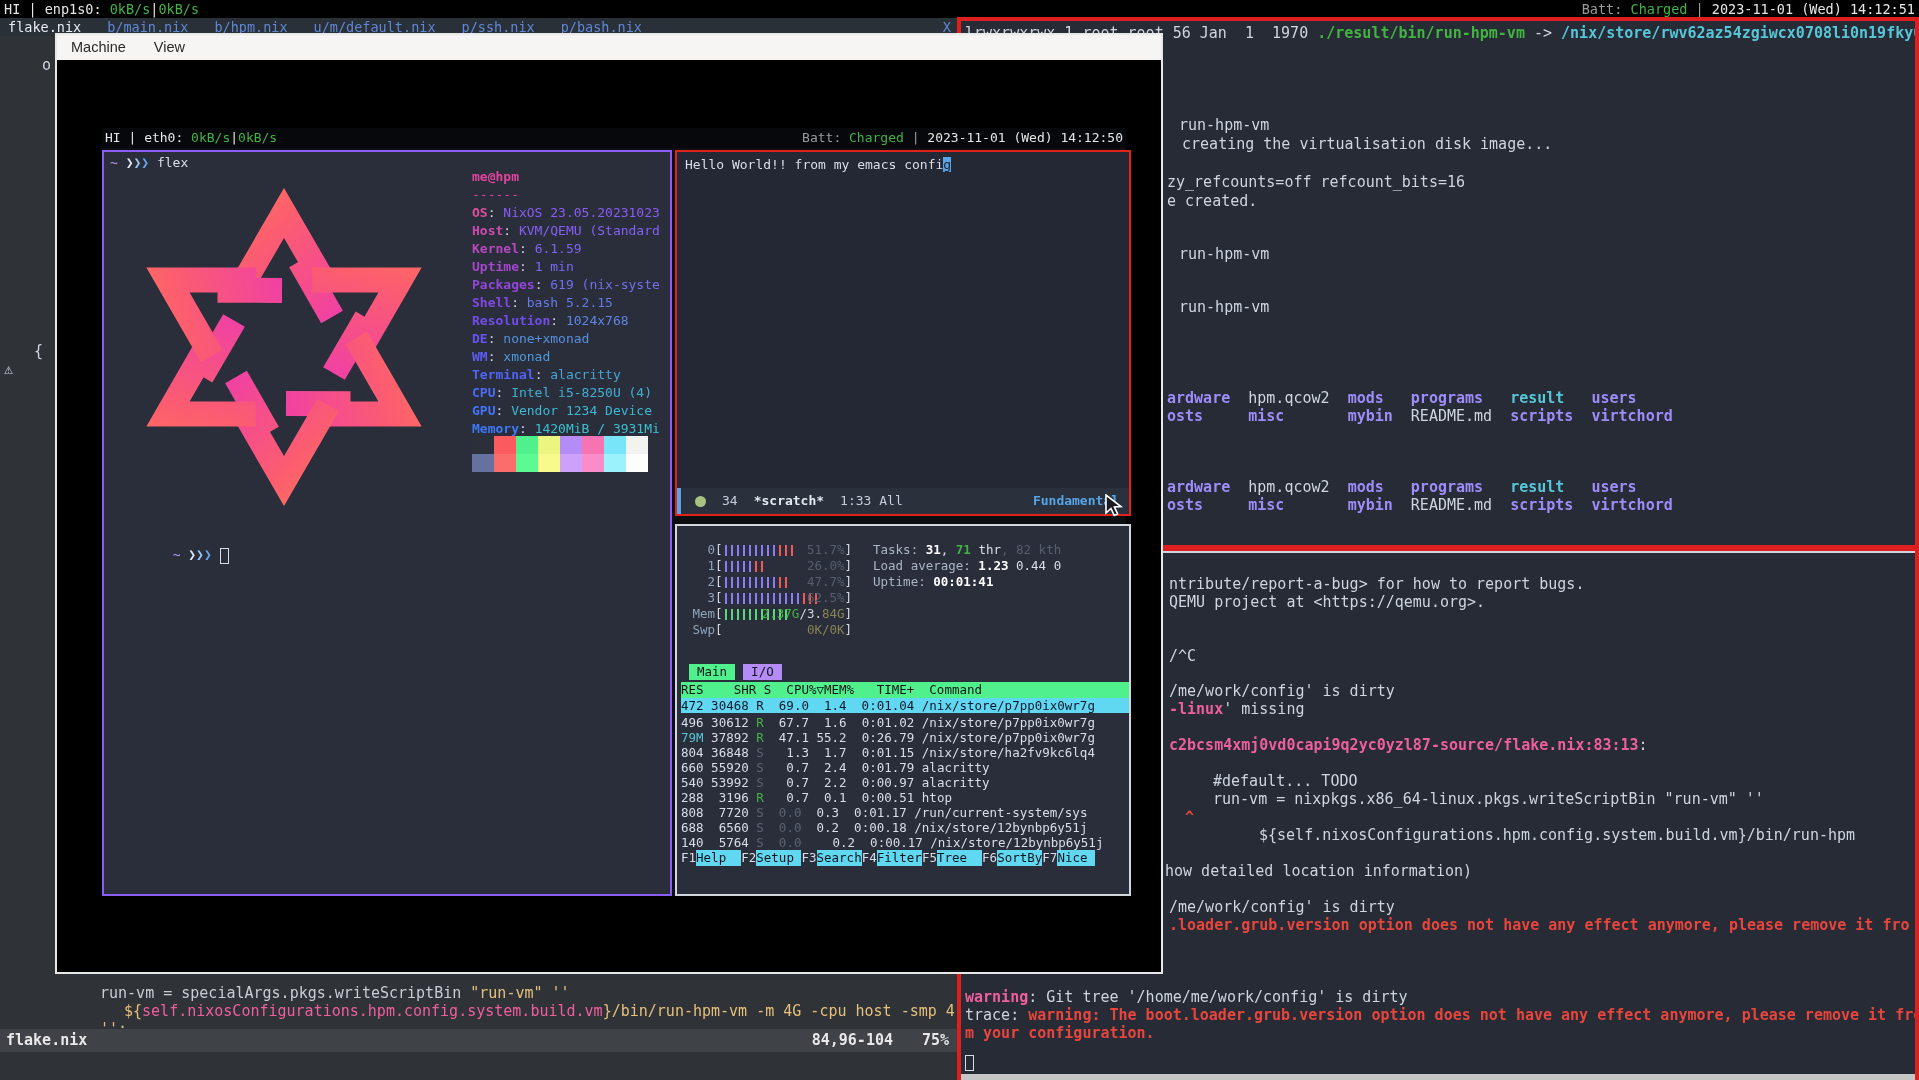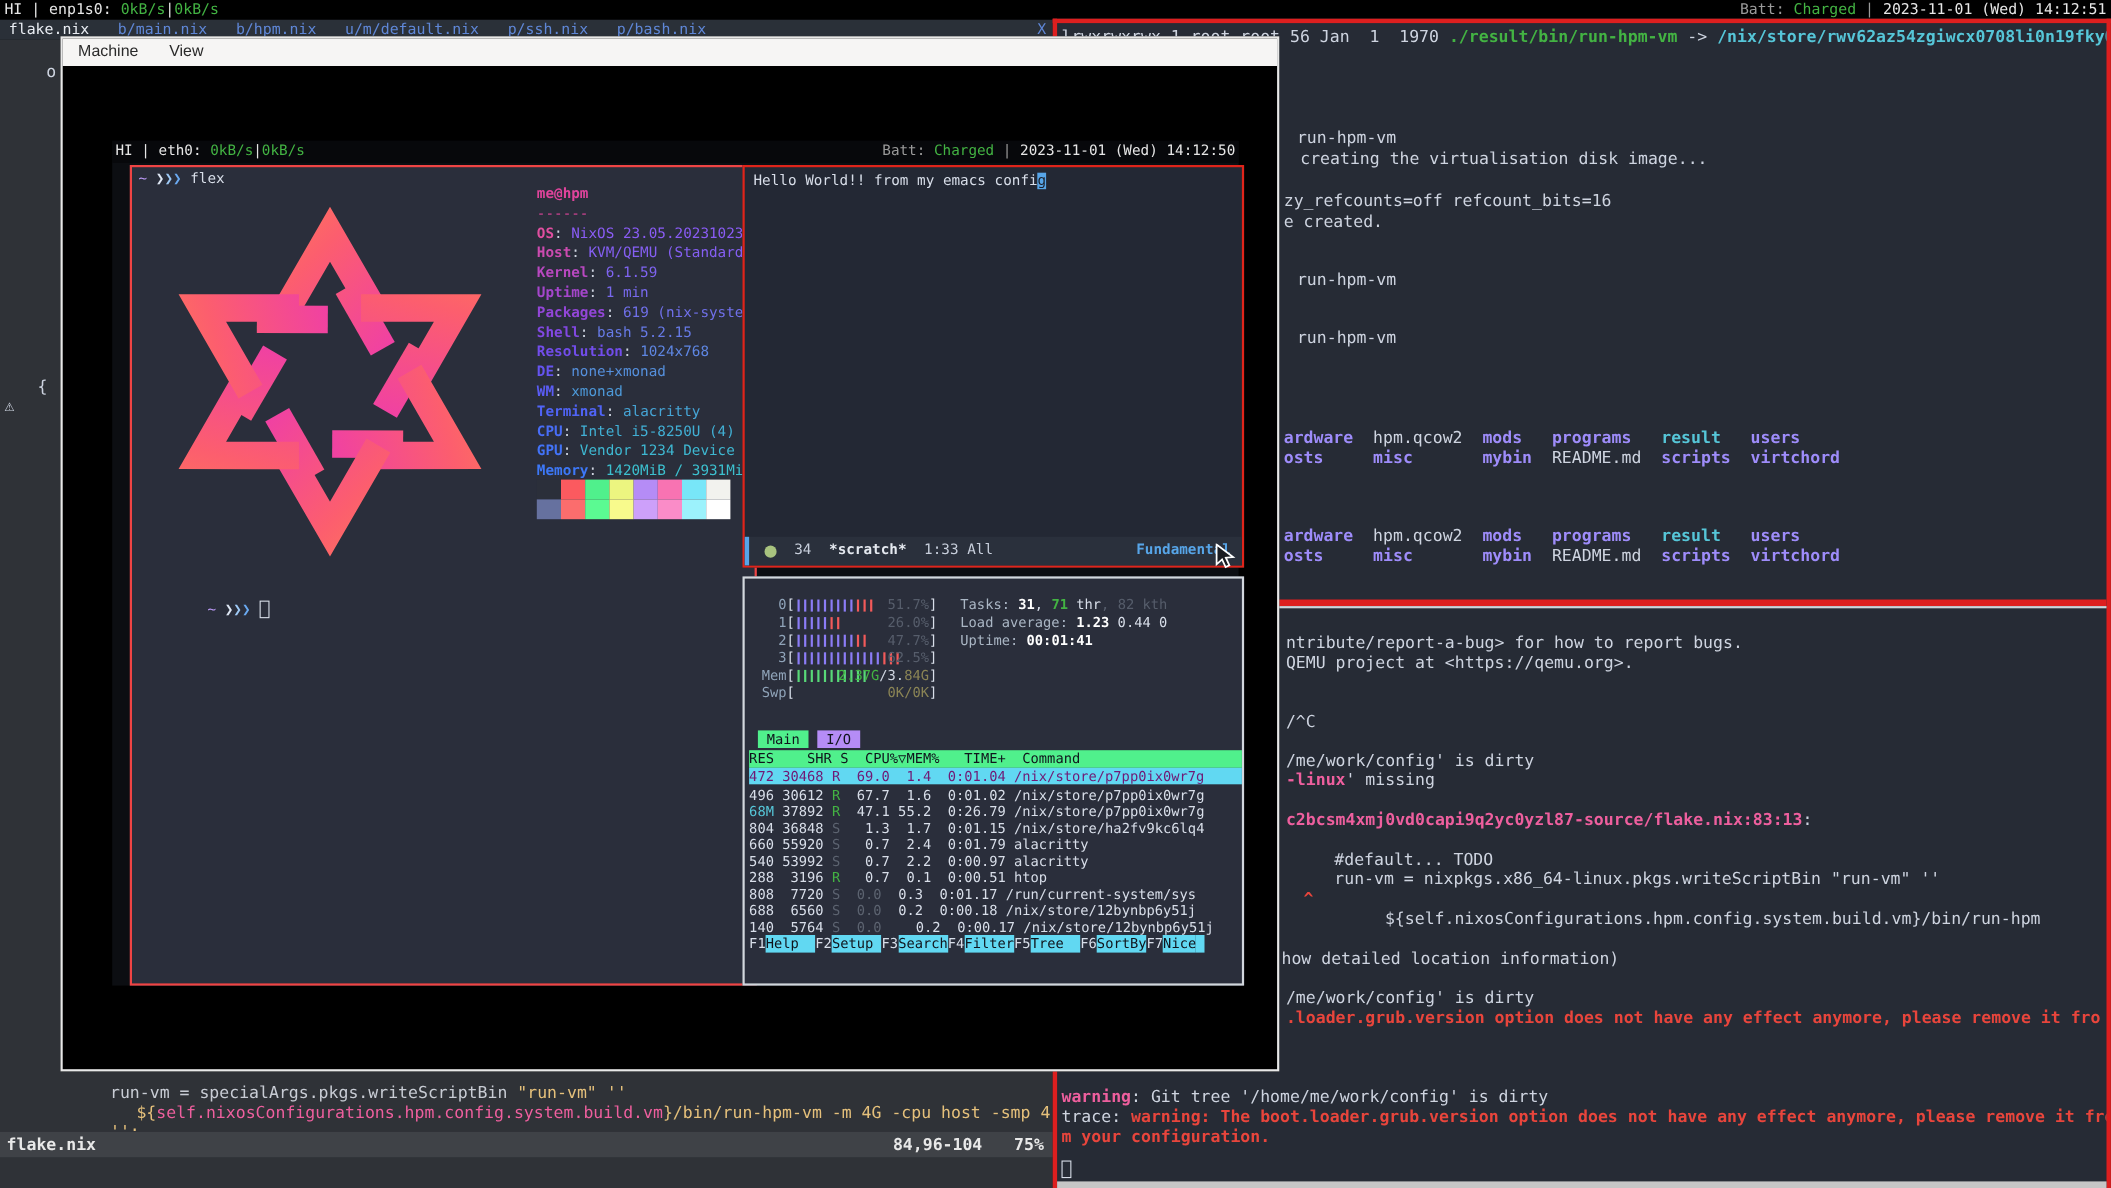--- a/index.html
+++ b/index.html
@@ -57,22 +57,22 @@
     display:flex; gap:28px; padding-left:14px; }
   .menu-item { cursor:default; }
 
   
   #guest { position:absolute; left:45px; top:93px; width:1024px; height:768px; background:#0c0e12; }
   #guest-xmobar { position:absolute; left:0; top:0; width:1024px; height:20px; background:#07080b;
     font-size:13px; line-height:20px; display:flex; justify-content:space-between; padding:0 3px; }
 
   .gline { position:absolute; white-space:pre; font-size:13px; line-height:18px; color:var(--gfg); }
 
-  #gterm { position:absolute; left:16px; top:22px; width:570px; height:746px;
-    background:#2a2e3b; border:2px solid #ef4444; }
+  #gterm { position:absolute; left:0; top:22px; width:570px; height:746px;
+    background:#2a2e3b; border:2px solid #8b5cf6; }
   #nf-block { position:absolute; left:368px; top:16px; font-size:13px; line-height:18px; white-space:pre; }
   #nf-block .nfline { height:18px; }
   #palette { position:absolute; left:368px; top:284px; }
   .pal-row { display:flex; height:18px; }
   .pal-row div { width:22px; height:18px; }
 
   #emacs { position:absolute; left:573px; top:22px; width:456px; height:366px;
     background:#232834; border:2px solid var(--emred); }
   #emacs-text { position:absolute; left:8px; top:4px; font-size:13px; line-height:18px; white-space:pre; }
   #emacs-modeline { position:absolute; left:0; bottom:0; width:452px; height:26px; background:#2a303c;
@@ -90,21 +90,21 @@
   .bar { position:absolute; top:3px; width:2px; height:11px; }
   .bar-v{background:#8b7cf6;} .bar-r{background:#f25a5a;} .bar-g{background:#58d878;}
   .bartext { position:absolute; right:0; top:0; line-height:16px; }
   .trow { position:absolute; left:196px; height:16px; line-height:16px; white-space:pre; color:var(--gfg); }
   #htop-tabs { position:absolute; left:12px; top:138px; height:16px; line-height:16px; display:flex; gap:8px; }
   #htop-tabs span { padding:0 8px; color:#10141c; }
   .tab-green{background:var(--hgreen);} .tab-violet{background:var(--hviolet);}
   #htop-header { position:absolute; left:4px; top:156px; width:448px; height:16px; line-height:16px;
     background:var(--hgreen); color:#10141c; white-space:pre; }
   #htop-selected { position:absolute; left:4px; top:172px; width:448px; height:15px; line-height:15px;
-    background:var(--hcyan); color:#701a75; white-space:pre; }
+    background:var(--hcyan); color:#0f172a; white-space:pre; }
   .prow { position:absolute; left:4px; height:15px; line-height:15px; white-space:pre; color:var(--gfg); }
   #htop-fkeys { position:absolute; left:4px; top:324px; height:16px; line-height:16px; display:flex; }
   .fk-key { color:var(--gfg); white-space:pre; }
   .fk-label { background:var(--hcyan); color:#10141c; white-space:pre; }
   .fk-cursor { width:8px; height:16px; background:var(--hcyan); }
 
   
   #mouse-pointer { left:1104px; top:494px; z-index:9; }
 </style>
 </head>
@@ -271,21 +271,21 @@
           <div class="trow" style="top: 48px;"><span class="c-hl">Uptime: </span><span class="c-white bold">00:01:41</span></div>
         </div>
       <div id="htop-tabs">
           <span class="tab-green">Main</span>
           <span class="tab-violet">I/O</span>
         </div>
       <div id="htop-header">RES    SHR S  CPU%▽MEM%   TIME+  Command</div>
       <div id="htop-selected">472 30468 R  69.0  1.4  0:01.04 /nix/store/p7pp0ix0wr7g</div>
       <div id="htop-rows">
           <div class="prow" style="top: 189px;"><span style="color: var(--gfg);">496 30612 </span><span class="c-green">R</span><span style="color: var(--gfg);">  67.7  1.6  0:01.02 /nix/store/p7pp0ix0wr7g</span></div>
-          <div class="prow" style="top: 204px;"><span class="c-cyan">68M</span><span style="color: var(--gfg);"> 37892 </span><span class="c-green">R</span><span style="color: var(--gfg);">  47.1 55.2  0:26.79 /nix/store/p7pp0ix0wr7g</span></div>
+          <div class="prow" style="top: 204px;"><span class="c-cyan">79M</span><span style="color: var(--gfg);"> 37892 </span><span class="c-green">R</span><span style="color: var(--gfg);">  47.1 55.2  0:26.79 /nix/store/p7pp0ix0wr7g</span></div>
           <div class="prow" style="top: 219px;"><span style="color: var(--gfg);">804 36848 </span><span class="c-dim">S</span><span style="color: var(--gfg);">   1.3  1.7  0:01.15 /nix/store/ha2fv9kc6lq4</span></div>
           <div class="prow" style="top: 234px;"><span style="color: var(--gfg);">660 55920 </span><span class="c-dim">S</span><span style="color: var(--gfg);">   0.7  2.4  0:01.79 alacritty</span></div>
           <div class="prow" style="top: 249px;"><span style="color: var(--gfg);">540 53992 </span><span class="c-dim">S</span><span style="color: var(--gfg);">   0.7  2.2  0:00.97 alacritty</span></div>
           <div class="prow" style="top: 264px;"><span style="color: var(--gfg);">288  3196 </span><span class="c-green">R</span><span style="color: var(--gfg);">   0.7  0.1  0:00.51 htop</span></div>
           <div class="prow" style="top: 279px;"><span style="color: var(--gfg);">808  7720 </span><span class="c-dim">S</span><span style="color: var(--gfg);">  </span><span class="c-dim">0.0</span><span style="color: var(--gfg);">  0.3  0:01.17 /run/current-system/sys</span></div>
           <div class="prow" style="top: 294px;"><span style="color: var(--gfg);">688  6560 </span><span class="c-dim">S</span><span style="color: var(--gfg);">  </span><span class="c-dim">0.0</span><span style="color: var(--gfg);">  0.2  0:00.18 /nix/store/12bynbp6y51j</span></div>
           <div class="prow" style="top: 309px;"><span style="color: var(--gfg);">140  5764 </span><span class="c-dim">S</span><span style="color: var(--gfg);">  </span><span class="c-dim">0.0</span><span style="color: var(--gfg); padding-left: 16px;">  0.2  0:00.17 /nix/store/12bynbp6y51j</span></div>
         </div>
       <div id="htop-fkeys">
           <span class="fk-key">F1</span>

